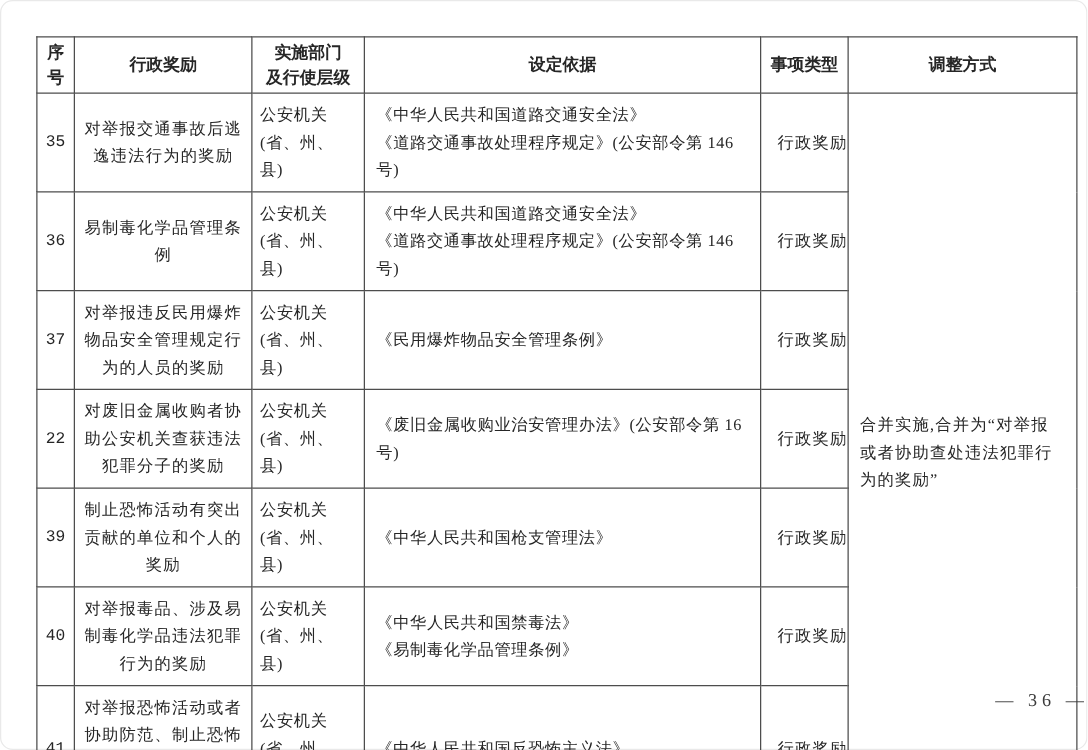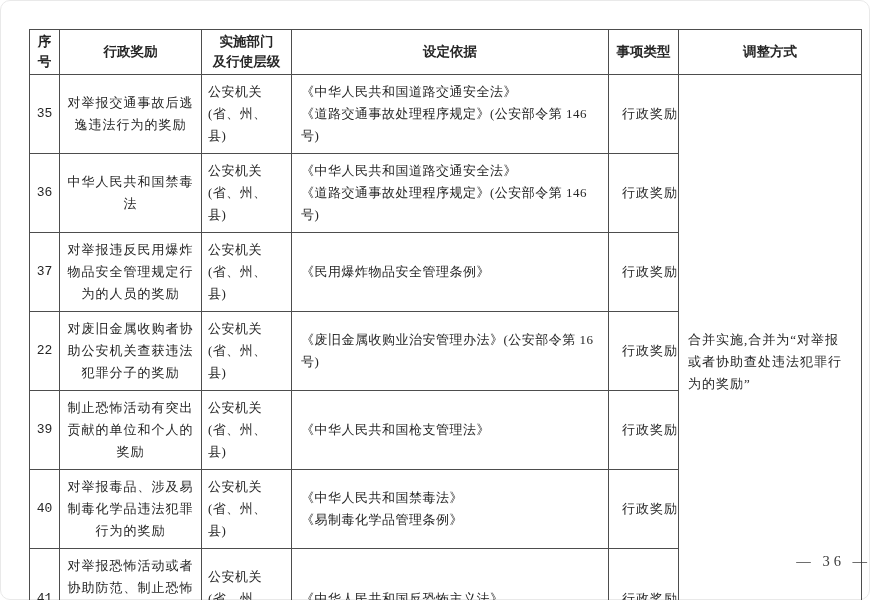--- a/index.html
+++ b/index.html
@@ -88,21 +88,21 @@
       <td class="c-name">对举报交通事故后逃逸违法行为的奖励</td>
       <td class="c-dept">公安机关(省、州、县)</td>
       <td class="c-basis pre">《中华人民共和国道路交通安全法》
 《道路交通事故处理程序规定》(公安部令第 146 号)</td>
       <td class="c-type">行政奖励</td>
       <td class="c-adj" rowspan="7">合并实施,合并为“对举报或者协助查处违法犯罪行为的奖励”</td>
     </tr>
 
     <tr style="height:45px">
       <td class="c-no">36</td>
-      <td class="c-name">中华人民共和国禁毒法</td>
+      <td class="c-name">易制毒化学品管理条例</td>
       <td class="c-dept">公安机关(省、州、县)</td>
       <td class="c-basis pre">《中华人民共和国道路交通安全法》
 《道路交通事故处理程序规定》(公安部令第 146 号)</td>
       <td class="c-type">行政奖励</td>
     </tr>
 
     <tr style="height:67px">
       <td class="c-no">37</td>
       <td class="c-name">对举报违反民用爆炸物品安全管理规定行为的人员的奖励</td>
       <td class="c-dept">公安机关(省、州、县)</td>

